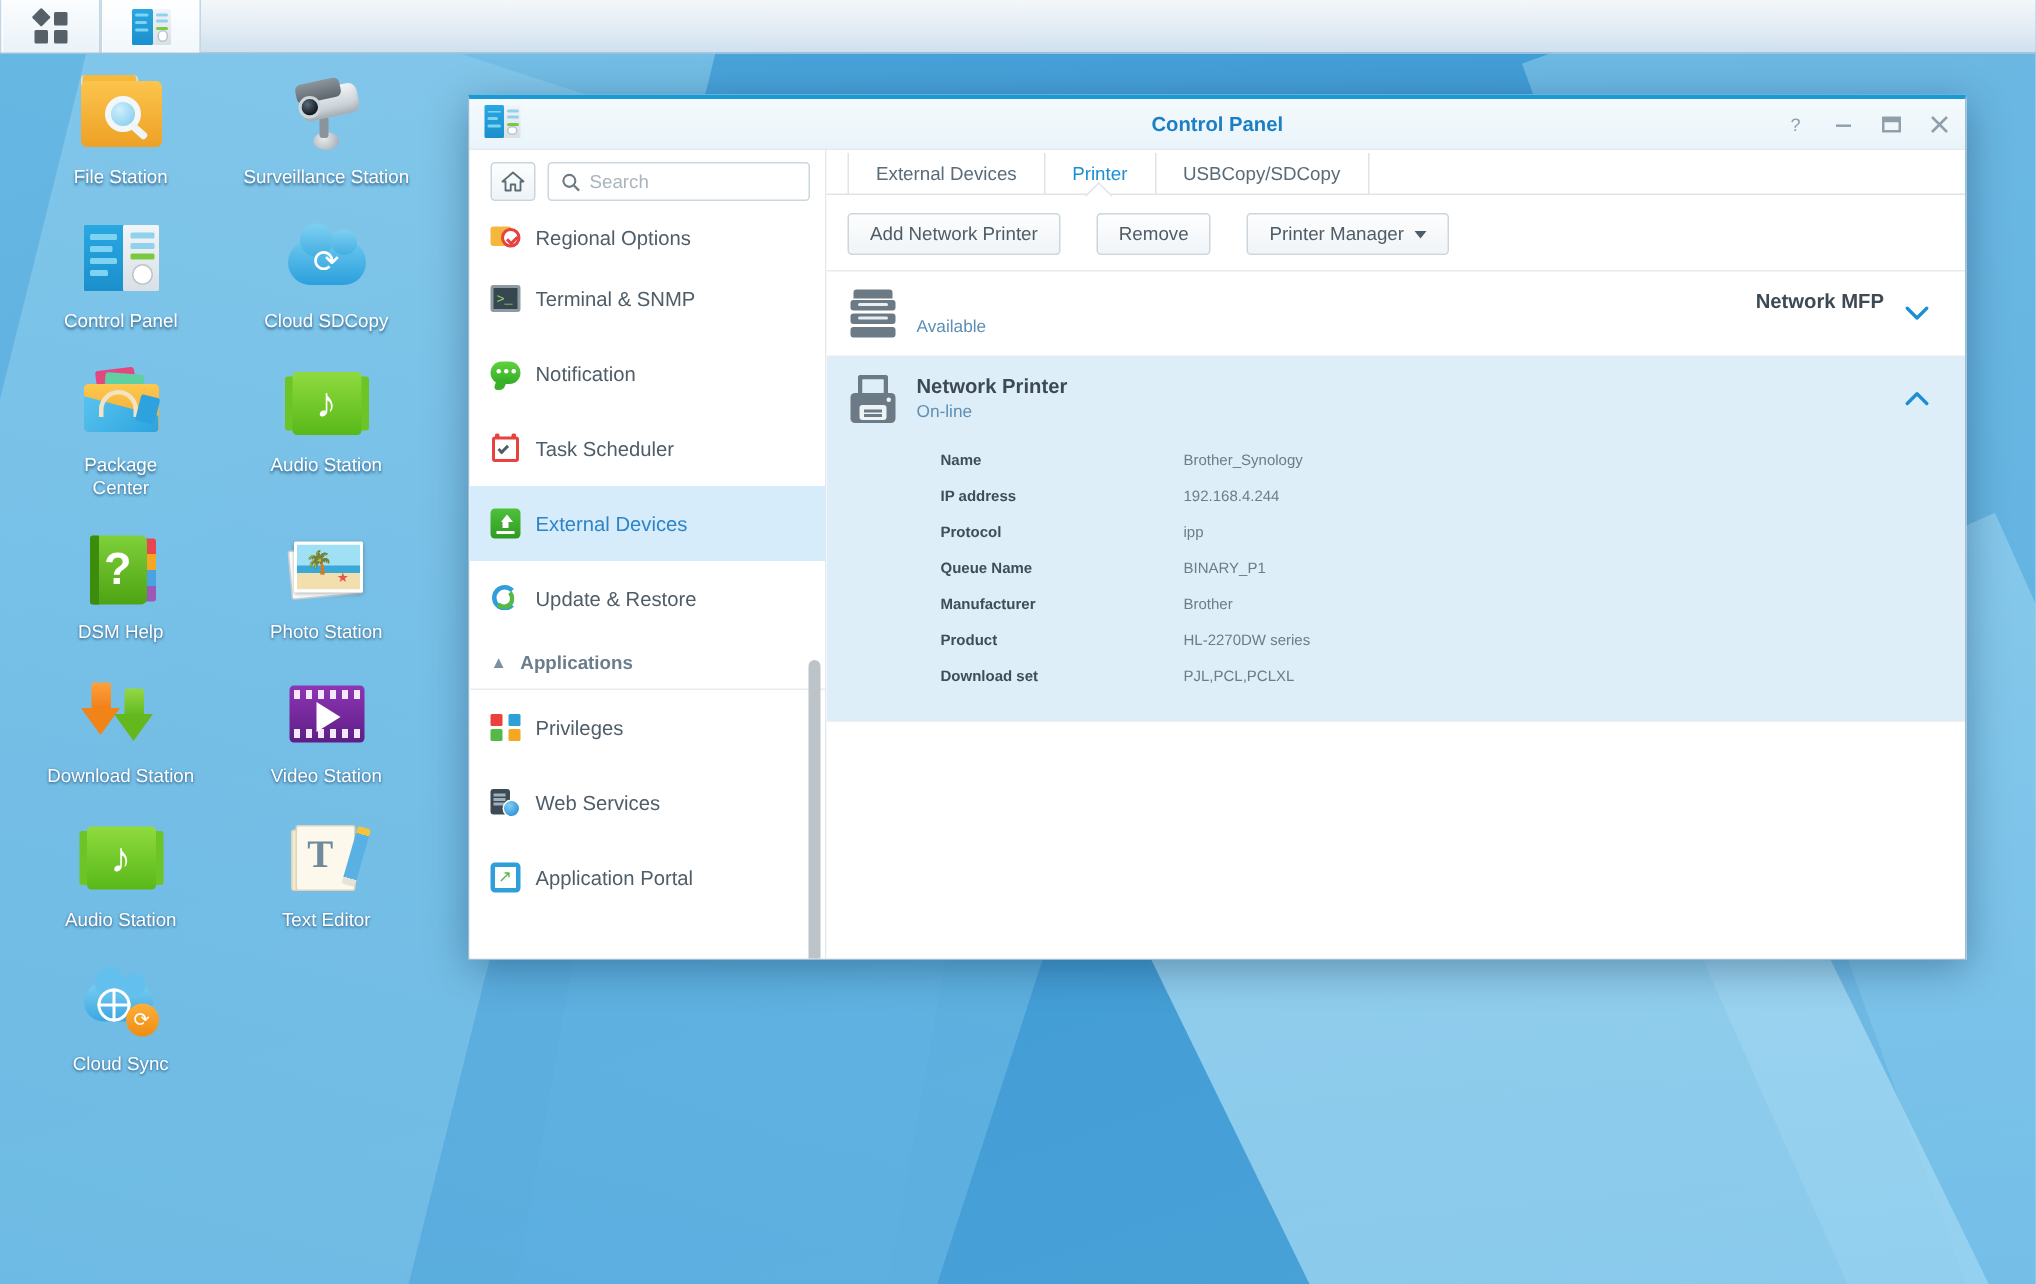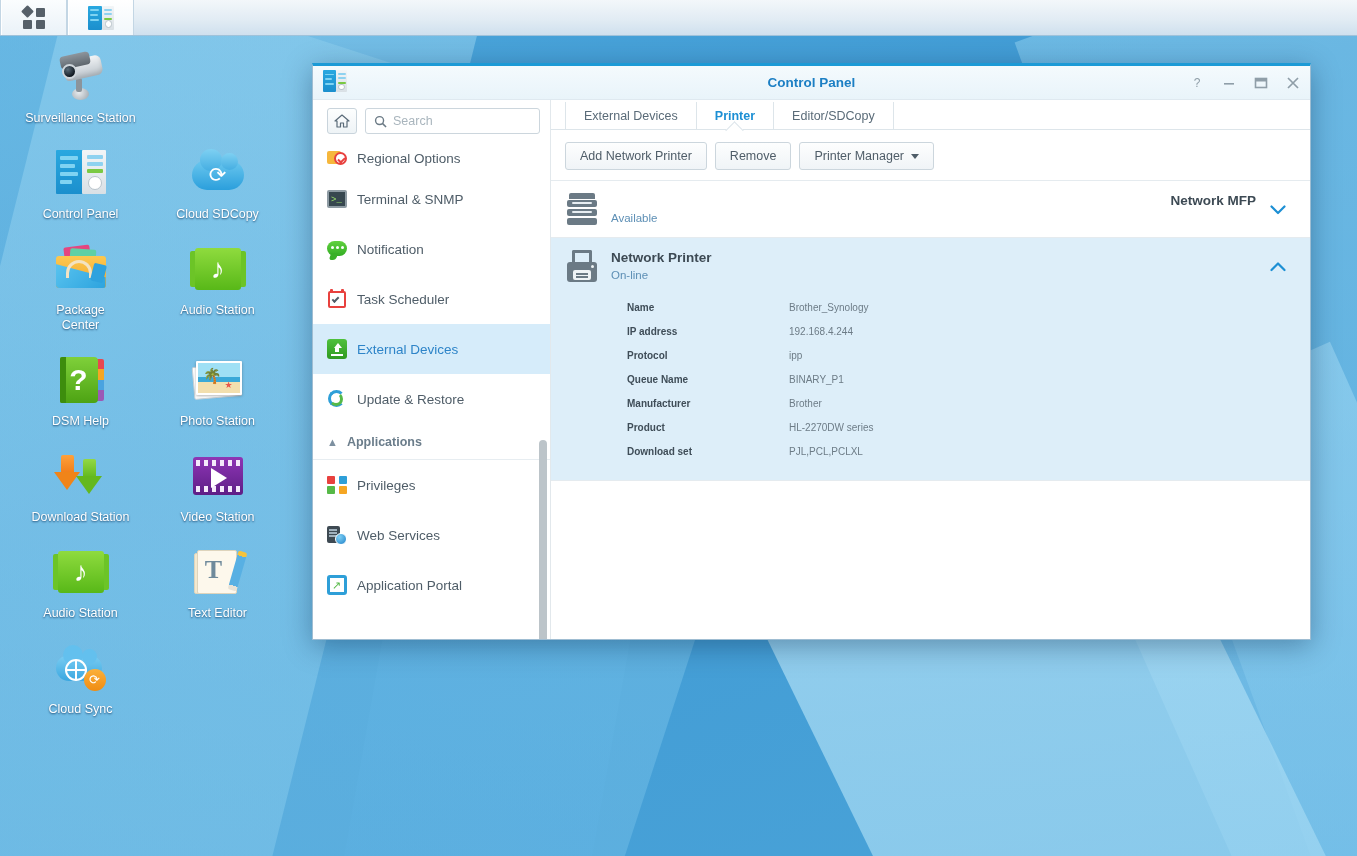--- a/index.html
+++ b/index.html
@@ -342,27 +342,27 @@
 
   
   #main { flex: 1; display: flex; flex-direction: column; min-width: 0; background:#fff; position:relative;}
   #tabs { height: 30px; display: flex; align-items: flex-end; padding: 10px 0 0 14px; position:relative;}
   #tabs::after { content:""; position:absolute; left:0; right:0; bottom:0; height:1px; background:#dde5ea;}
   .tab {
     padding: 0 18px; height: 28px; line-height: 28px; font-size: 12.5px; color:#5a6b78;
     border-right: 1px solid #dde5ea; cursor: pointer; position: relative;
   }
   .tab:first-child { border-left: 1px solid #dde5ea; }
-  .tab.active { color:#1c8fd4; font-weight:bold; }
+  .tab.active { color:#1c8fd4; font-weight:normal; }
   .tab.active::after {
     content:""; position:absolute; left:50%; bottom:-7px; margin-left:-7px;
     width:12px; height:12px; background:#fff; border-left:1px solid #dde5ea; border-top:1px solid #dde5ea;
     transform: rotate(45deg); z-index:2;
   }
-  #toolbar { padding: 12px 14px 10px 14px; display: flex; gap: 8px; border-bottom:1px solid #e5ebef;}
+  #toolbar { padding: 12px 14px 10px 14px; display: flex; gap: 24px; border-bottom:1px solid #e5ebef;}
   .tbtn {
     height: 28px; padding: 0 14px; font-size: 12.5px; color:#4f5d68; cursor:pointer;
     border:1px solid #ccd6dd; border-radius:3px;
     background: linear-gradient(180deg,#fdfefe,#f0f4f7);
     display:flex; align-items:center; gap:7px;
   }
   .tbtn .caret { width:0;height:0;border-left:4px solid transparent;border-right:4px solid transparent;border-top:5px solid #4f5d68;}
 
   #plist { flex:1; overflow:hidden; position:relative;}
   .prow {
@@ -442,20 +442,28 @@
       <span class="gb" style="top:50%;background:#7ac943;"></span>
       <span class="knob"></span>
     </span>
   </div>
   <div class="tb-filler"></div>
 </div>
 
 <div id="icons">
 
   <div class="icon-row">
+    <div class="dicon">
+      <span class="glyph i-folder">
+        <span class="tab"></span>
+          <span class="back"></span>
+          <span class="mag"></span>
+      </span>
+      <span class="lbl">File Station</span>
+    </div>
     <div class="dicon">
       <span class="glyph i-cam">
         <span class="base"></span>
           <span class="mount"></span>
         <span class="body"></span>
           <span class="hood"></span>
           <span class="lens"></span>
       </span>
       <span class="lbl">Surveillance Station</span>
     </div>
@@ -753,21 +761,21 @@
     <div id="main">
 
       <div id="tabs">
         <div class="tab">
           <span>External Devices</span>
         </div>
         <div class="tab active">
           <span>Printer</span>
         </div>
         <div class="tab">
-          <span>Editor/SDCopy</span>
+          <span>USBCopy/SDCopy</span>
         </div>
       </div>
 
       <div id="toolbar">
         <div class="tbtn">
           <span>Add Network Printer</span>
         </div>
         <div class="tbtn">
           <span>Remove</span>
         </div>

